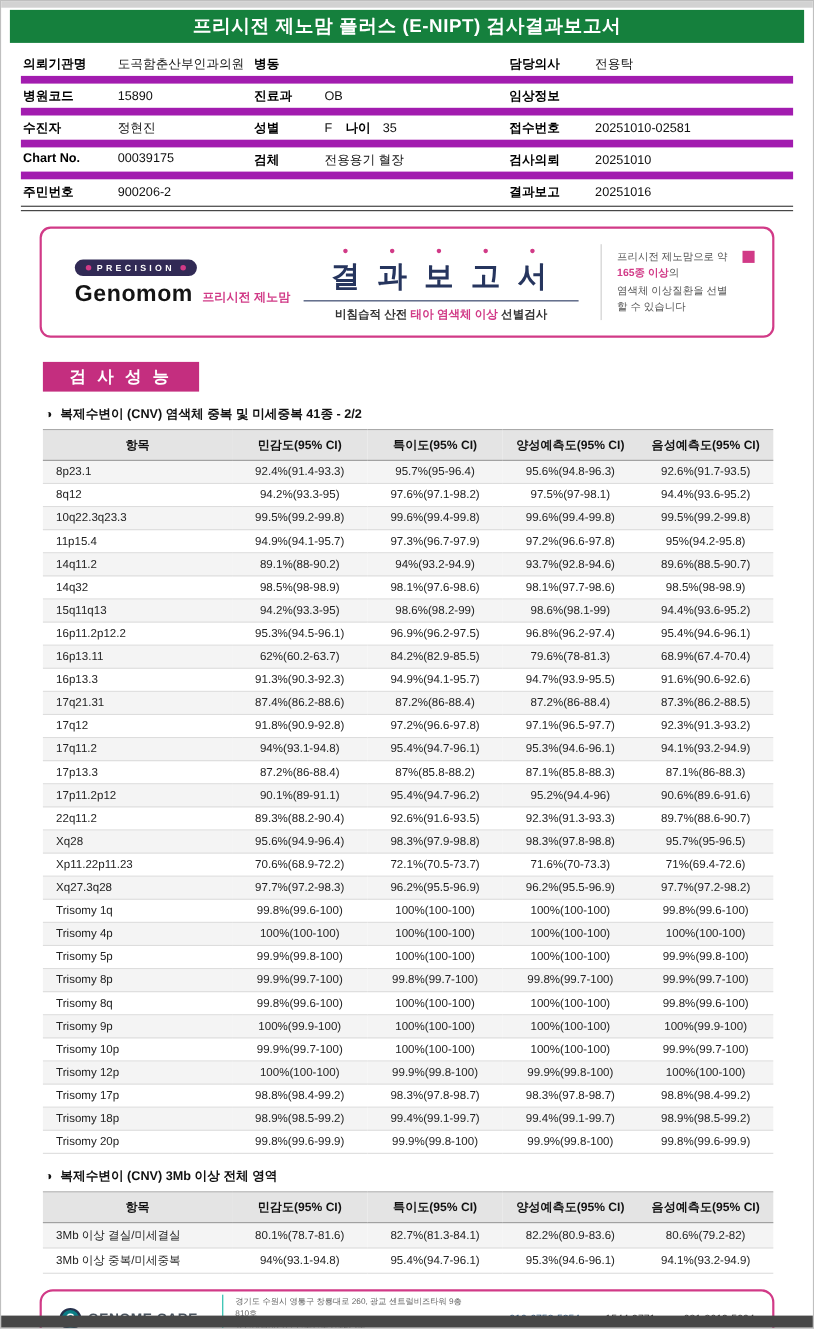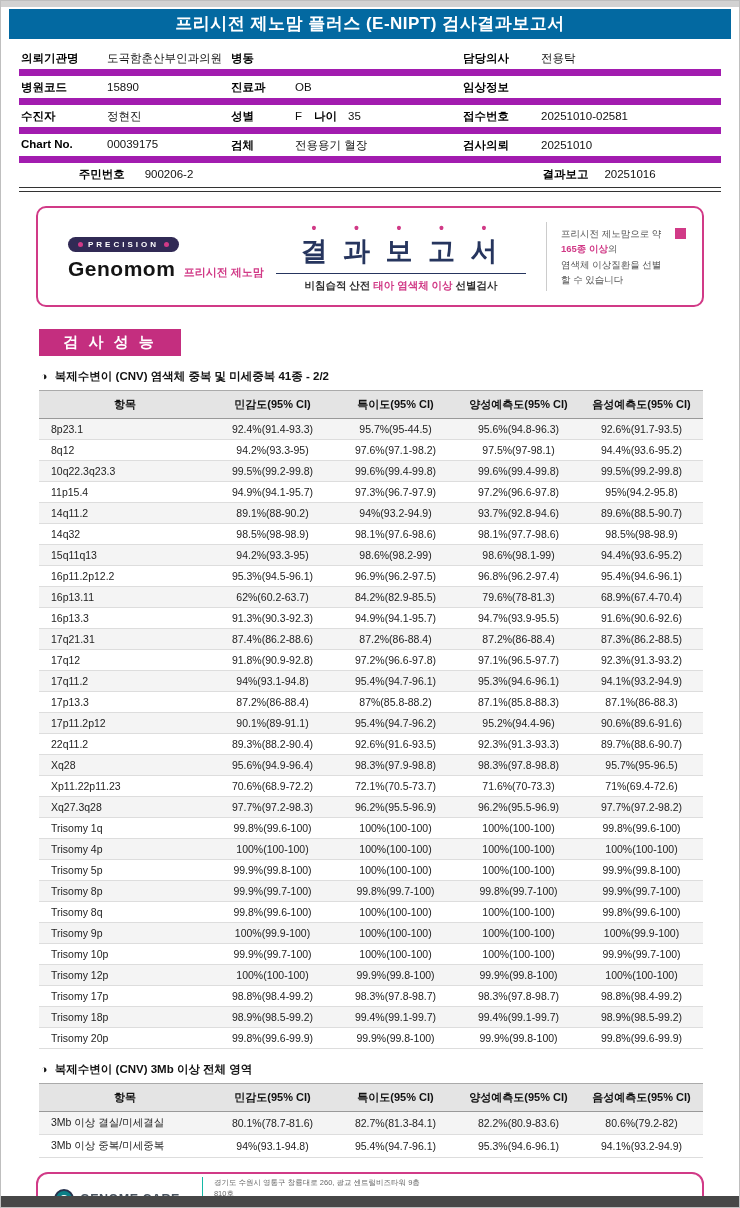--- a/index.html
+++ b/index.html
@@ -1,26 +1,26 @@
 <!DOCTYPE html>
 <html><head>
 <meta charset="utf-8">
 <style>
   * { margin:0; padding:0; box-sizing:border-box; }
   body { font-family:"Liberation Sans","DejaVu Sans",sans-serif; background:#fff; }
   .page { width:740px; height:1208px; position:relative; background:#fff; border:1px solid #bfbfbf; overflow:hidden; }
 
   .top-strip { height:6px; background:#d2d2d2; }
-  .header-bar { margin:2px 8px 0; background:#0369a1; color:#fff; text-align:center;
+  .header-bar { margin:2px 8px 0; background:#15803d; color:#fff; text-align:center;
                 height:30px; line-height:30px; font-size:17px; font-weight:bold; letter-spacing:0.5px; }
 
   
   .info { margin:8px 18px 0; font-size:11.5px; color:#111; }
   .info-row { display:grid; grid-template-columns:210px 232px 1fr; border-bottom:7px solid #a21caf; padding:4px 2px 3px; }
-  .info-row.last { border-bottom:none;text-align:center; }
+  .info-row.last { border-bottom:none; }
   .lbl { display:inline-block; font-weight:bold; color:#000; }
   .c1 .lbl { width:86px; } .c2 .lbl { width:64px; } .c3 .lbl { width:78px; }
   .pair2 { margin-left:12px; } .pair2 .lbl { width:34px; }
   .double-line { margin:2px 18px 0; height:5px; border-top:1px solid #333; border-bottom:1px solid #333; }
 
   
   .banner { margin:14px 35px 0; border:2px solid #d13a87; border-radius:10px; padding:12px 14px;
             display:flex; align-items:center; }
   .brand-block { width:218px; padding-left:16px; }
   .precision-badge { display:inline-flex; align-items:center; gap:5px; background:#312a55; color:#fff;
@@ -163,21 +163,21 @@
           <th>민감도(95% CI)</th>
           <th>특이도(95% CI)</th>
           <th>양성예측도(95% CI)</th>
           <th>음성예측도(95% CI)</th>
         </tr>
       </thead>
     <tbody>
         <tr>
           <td class="cell-item">8p23.1</td>
           <td class="cell-num">92.4%(91.4-93.3)</td>
-          <td class="cell-num">95.7%(95-44.5)</td>
+          <td class="cell-num">95.7%(95-96.4)</td>
           <td class="cell-num">95.6%(94.8-96.3)</td>
           <td class="cell-num">92.6%(91.7-93.5)</td>
         </tr>
         <tr>
           <td class="cell-item">8q12</td>
           <td class="cell-num">94.2%(93.3-95)</td>
           <td class="cell-num">97.6%(97.1-98.2)</td>
           <td class="cell-num">97.5%(97-98.1)</td>
           <td class="cell-num">94.4%(93.6-95.2)</td>
         </tr>

